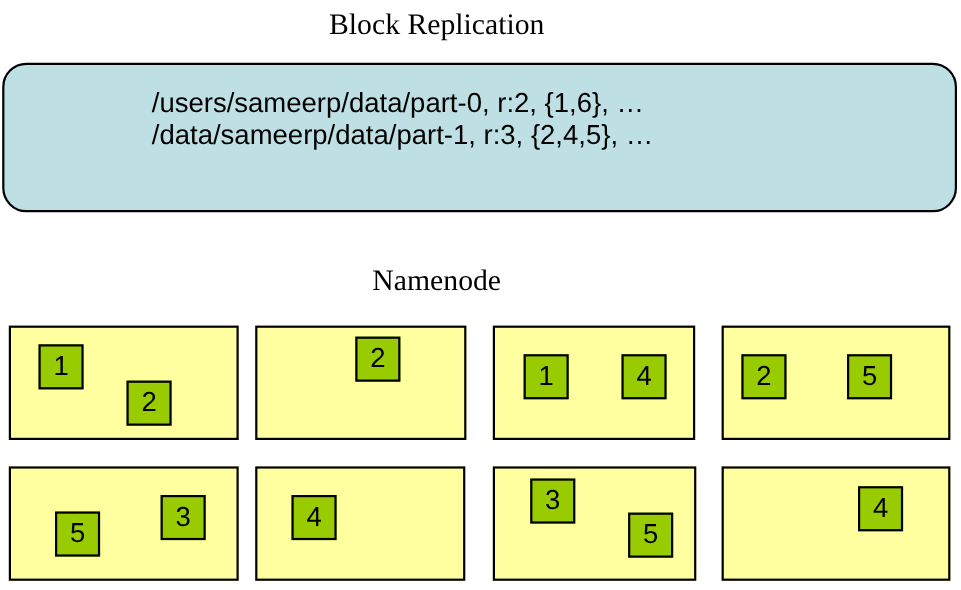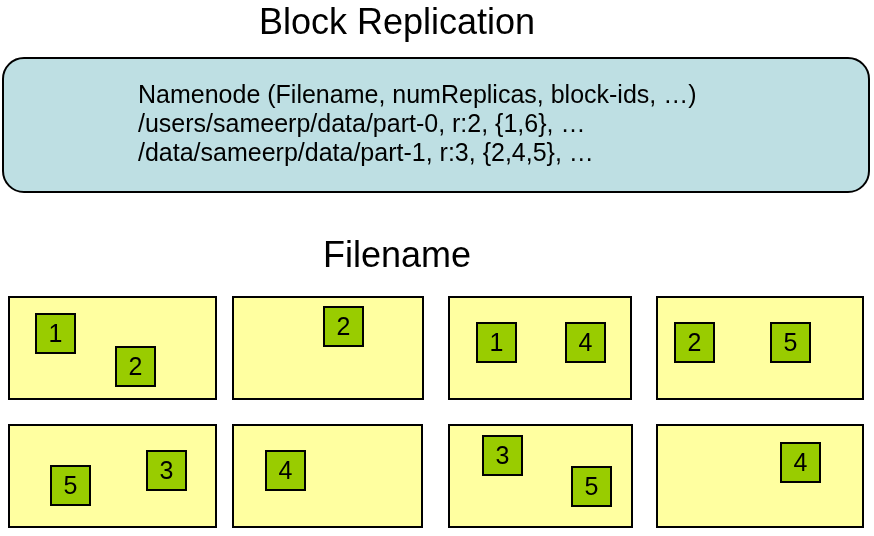--- a/index.html
+++ b/index.html
@@ -14,24 +14,25 @@
     width: 874px;
     height: 536px;
     background: #ffffff;
     overflow: hidden;
   }
   .heading {
     position: absolute;
     left: 0;
     width: 794px;
     text-align: center;
-    font-size: 36px;
+    font-size: 27px;
     line-height: 30px;
     color: #000;
     white-space: nowrap;
+    font-family: Liberation Serif, serif;
   }
   .title { top: 7px; }
   .datanodes-label { top: 240px; }
   .namenode {
     position: absolute;
     left: 2px;
     top: 57px;
     width: 868px;
     height: 136px;
     background: var(--nn-fill, #BEDFE3);
@@ -69,27 +70,26 @@
 </style>
 </head>
 <body>
 
 <div class="page" style="--nn-fill: #BEDFE3; --dn-fill: #FFFFA0; --blk-fill: #99CC00; --line: #000000;">
 
   <div class="heading title">Block Replication</div>
 
   <div class="namenode">
     <div class="nn-lines">
-      <div>Namenode (Filename, numReplicas, block-ids, …)</div>
       <div>/users/sameerp/data/part-0, r:2, {1,6}, …</div>
       <div>/data/sameerp/data/part-1, r:3, {2,4,5}, …</div>
     </div>
   </div>
 
-  <div class="heading datanodes-label">Filename</div>
+  <div class="heading datanodes-label">Namenode</div>
 
   <div id="datanodes-layer">
       <div class="datanode" style="left: 8px; top: 296px; width: 209px; height: 104px;">
         <div class="block" style="left: 25px; top: 15px;">1</div>
         <div class="block" style="left: 105px; top: 48px;">2</div>
       </div>
       <div class="datanode" style="left: 232px; top: 296px; width: 192px; height: 104px;">
         <div class="block" style="left: 89px; top: 8px;">2</div>
       </div>
       <div class="datanode" style="left: 448px; top: 296px; width: 184px; height: 104px;">

